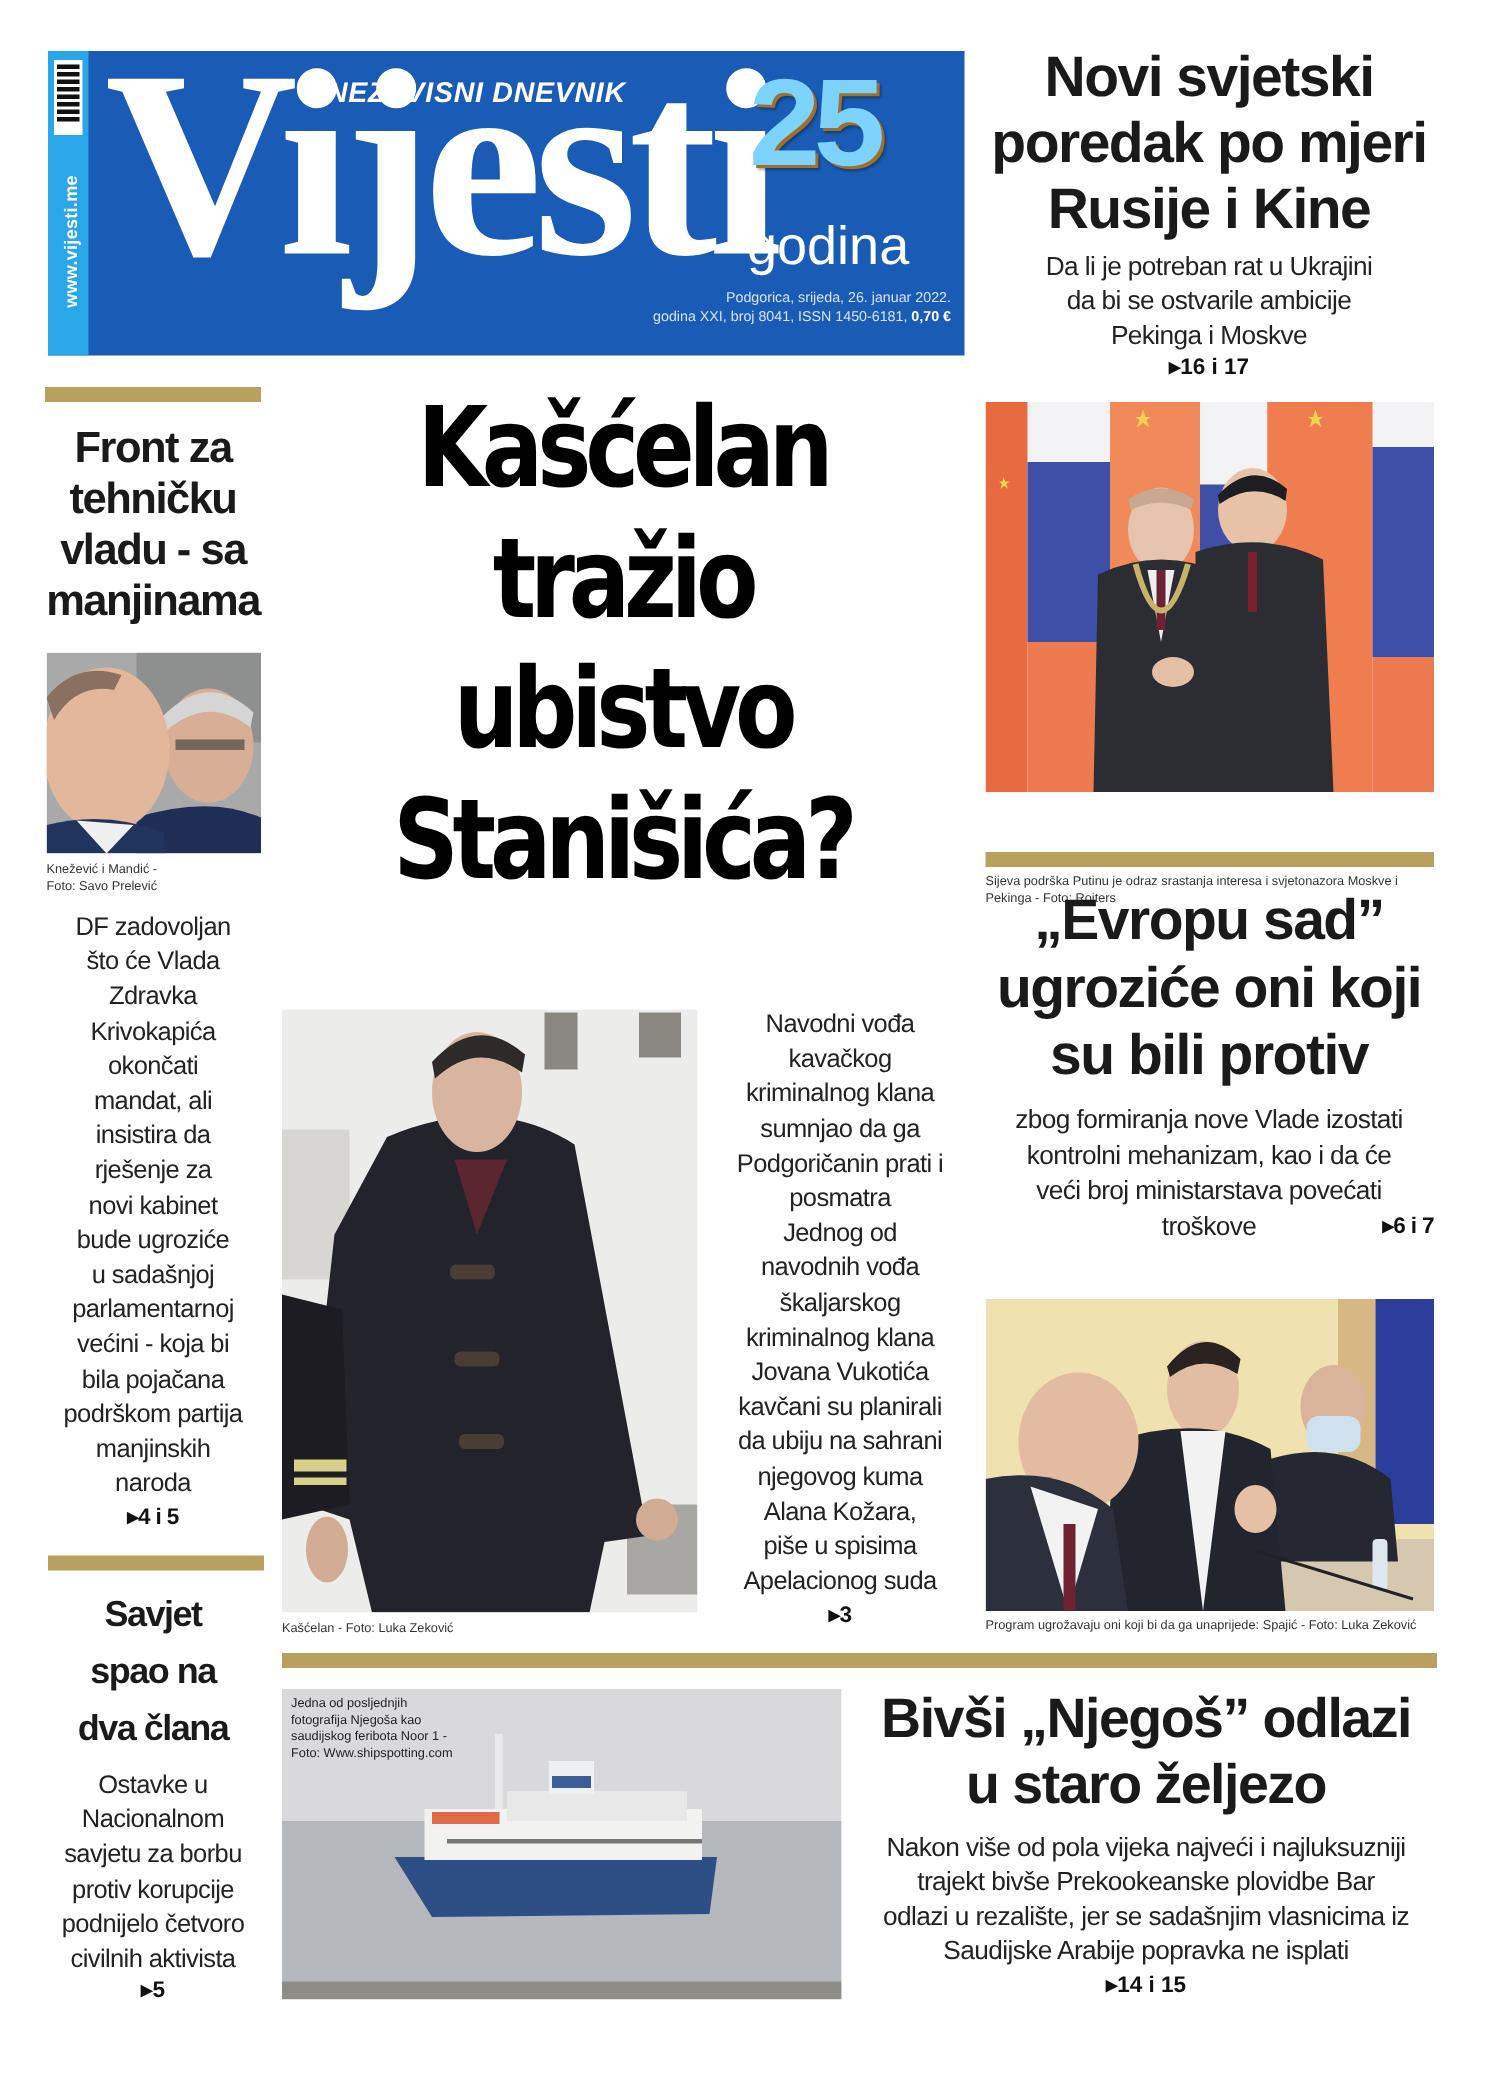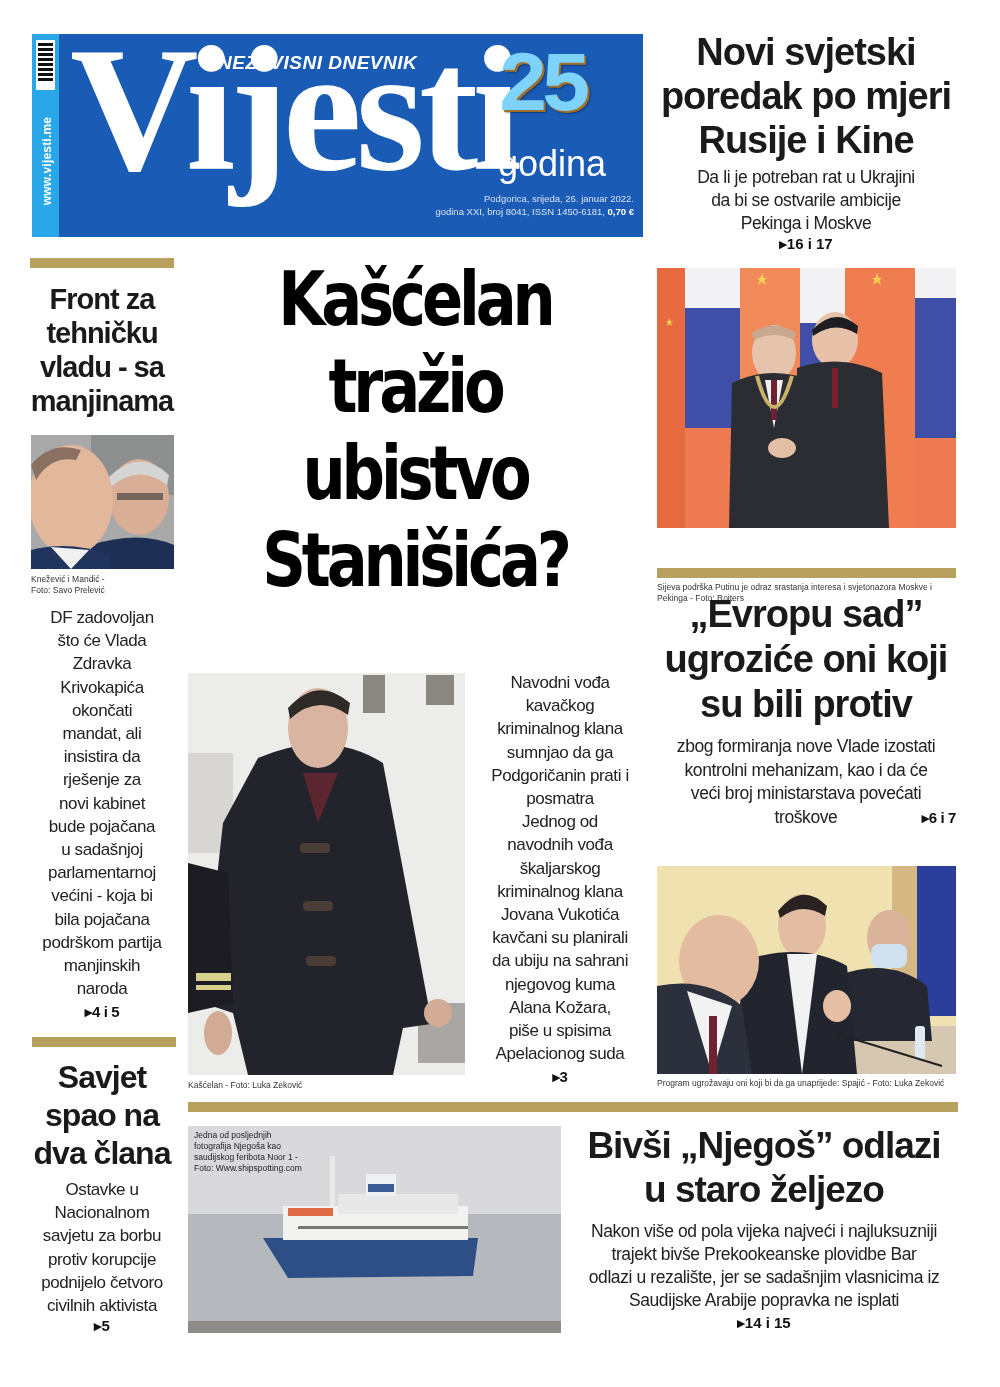--- a/index.html
+++ b/index.html
@@ -192,34 +192,34 @@
 <div class="abs center body-text" style="left:24px; top:606px; width:156px;">
   <div>DF zadovoljan</div>
   <div>što će Vlada</div>
   <div>Zdravka</div>
   <div>Krivokapića</div>
   <div>okončati</div>
   <div>mandat, ali</div>
   <div>insistira da</div>
   <div>rješenje za</div>
   <div>novi kabinet</div>
-  <div>bude pojačana</div>
+  <div>bude ugroziće</div>
   <div>u sadašnjoj</div>
   <div>parlamentarnoj</div>
   <div>većini - koja bi</div>
   <div>bila pojačana</div>
   <div>podrškom partija</div>
   <div>manjinskih</div>
   <div>naroda</div>
   <div class="pageref"><span>▸</span><span>4 i 5</span></div>
 </div>
 
 <div class="abs rule" style="left:32px; top:1037px; width:144px;"></div>
 <div class="abs center" style="left:24px; top:1058px; width:156px;">
-  <div class="h-side" style="font-size:32px; line-height:38px;">
+  <div class="h-side" style="font-size:24px; line-height:38px;">
     <div>Savjet</div>
     <div>spao na</div>
     <div>dva člana</div>
   </div>
   <div class="body-text" style="margin-top:6px;">
     <div>Ostavke u</div>
     <div>Nacionalnom</div>
     <div>savjetu za borbu</div>
     <div>protiv korupcije</div>
     <div>podnijelo četvoro</div>

